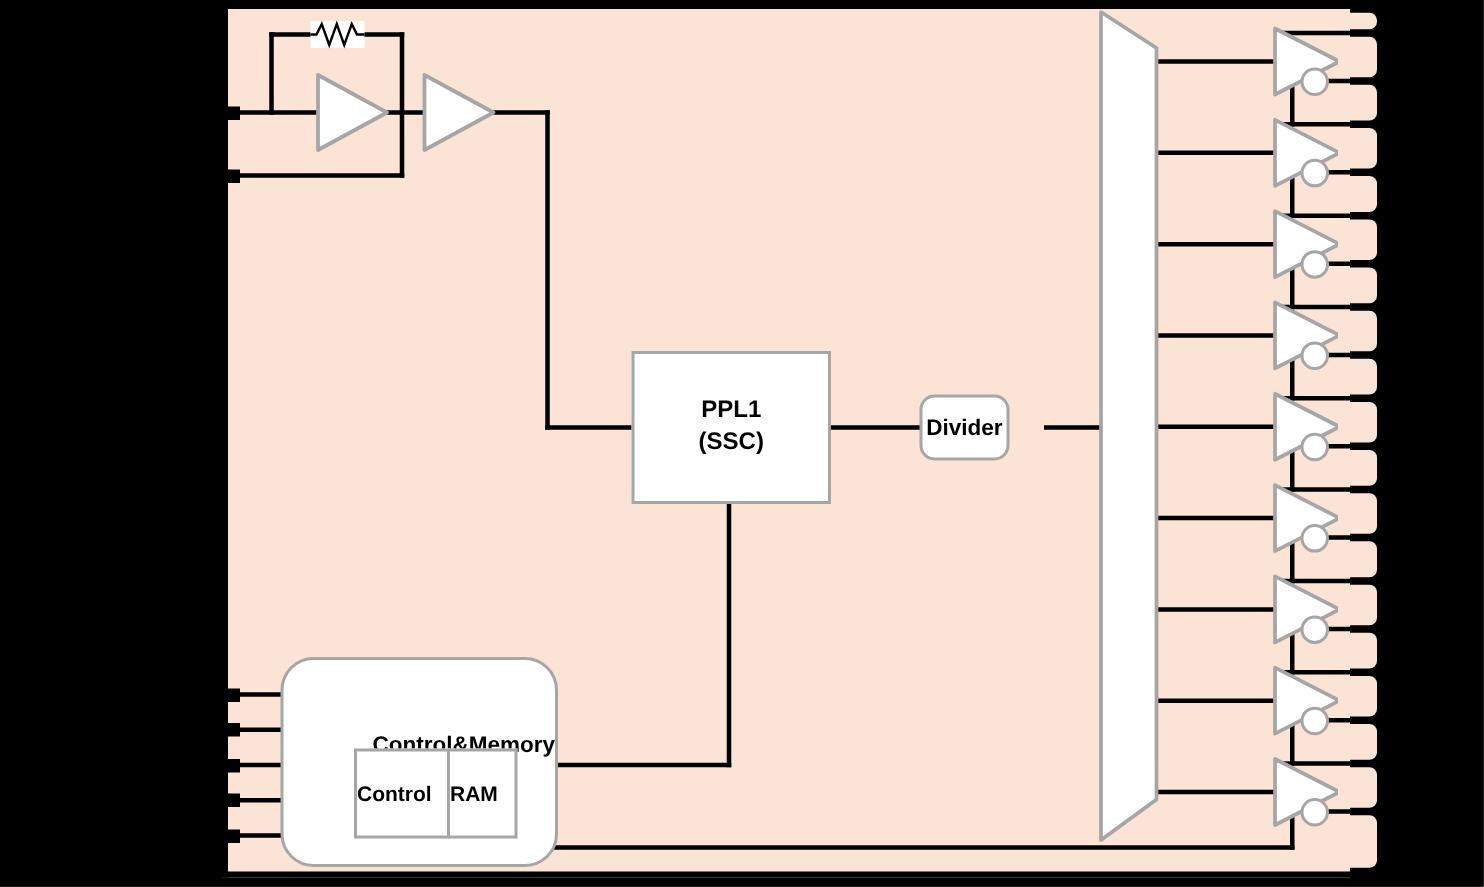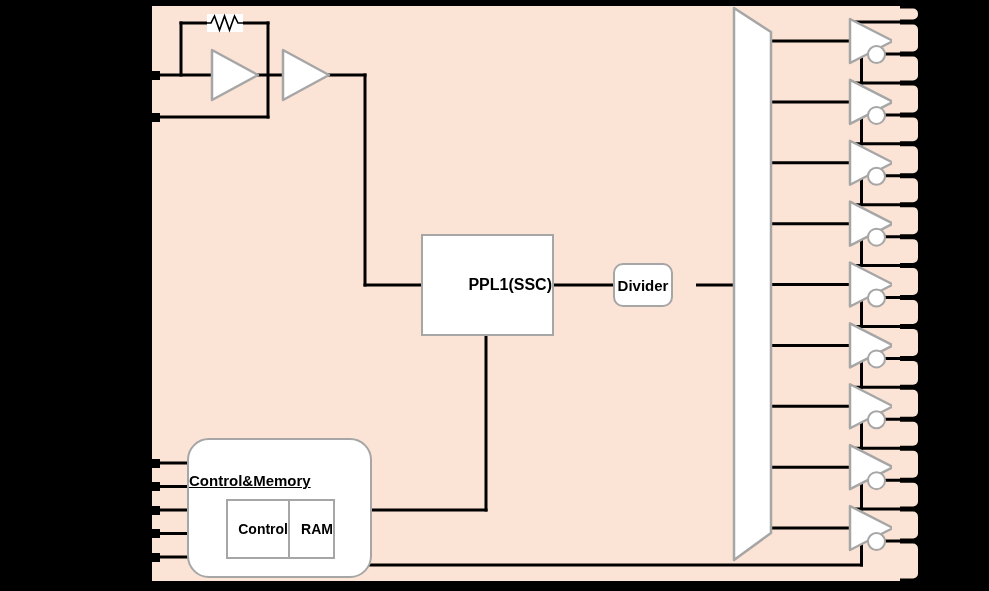--- a/index.html
+++ b/index.html
@@ -2,31 +2,31 @@
 <html><head>
 <meta charset="utf-8">
 <style>
   html,body{margin:0;padding:0;background:#000;width:989px;height:591px;overflow:hidden;
     font-family:"Liberation Sans", sans-serif;}
   #stage{position:absolute;left:0;top:0;width:989px;height:591px;background:#000;}
   #chip-body{position:absolute;left:148px;top:2px;width:752px;height:583px;background:#fbe3d5;}
   svg{position:absolute;left:0;top:0;}
   .block{position:absolute;background:#fff;border:2px solid #a6a6a6;box-sizing:border-box;
     display:flex;align-items:center;justify-content:center;color:#000;}
-  #pll-block{left:421px;top:234px;width:133px;height:102px;
-    font-weight:bold;font-size:16px;line-height:1.3;justify-content:flex-end;}
+  #pll-block{left:421px;top:234px;width:133px;height:102px;flex-direction:column;
+    font-weight:bold;font-size:16px;line-height:1.3;}
   #divider-block{left:613px;top:263px;width:60px;height:44px;border-radius:10px;
     font-weight:bold;font-size:15px;}
   #ctrlmem-block{left:187px;top:438px;width:185px;height:140px;border-radius:22px;
     display:block;}
-  #ctrlmem-title{margin-top:32px;text-align:left;font-weight:bold;font-size:15px;text-decoration:underline;}
+  #ctrlmem-title{margin-top:48px;text-align:right;font-weight:bold;font-size:15px;}
   .inner-box{position:absolute;background:#fff;border:2px solid #a6a6a6;box-sizing:border-box;
-    display:flex;align-items:center;justify-content:flex-end;font-weight:bold;font-size:14px;}
+    display:flex;align-items:center;justify-content:flex-start;font-weight:bold;font-size:14px;margin-left:10px;}
   #control-box{left:37px;top:59px;width:64px;height:60px;}
-  #ram-box{left:99px;top:59px;width:47px;height:60px;padding-left:40px;}
+  #ram-box{left:99px;top:59px;width:47px;height:60px;}
   .border-bar{position:absolute;background:#000;}
   #border-top{left:148px;top:2px;width:770px;height:4px;}
   #border-left{left:148px;top:2px;width:4px;height:583px;}
   #border-bottom{left:148px;top:581px;width:770px;height:4px;}
   .pin-nub{position:absolute;left:145px;width:15px;height:9px;background:#000;}
 </style>
 </head>
 <body>
 
 <div id="stage">

